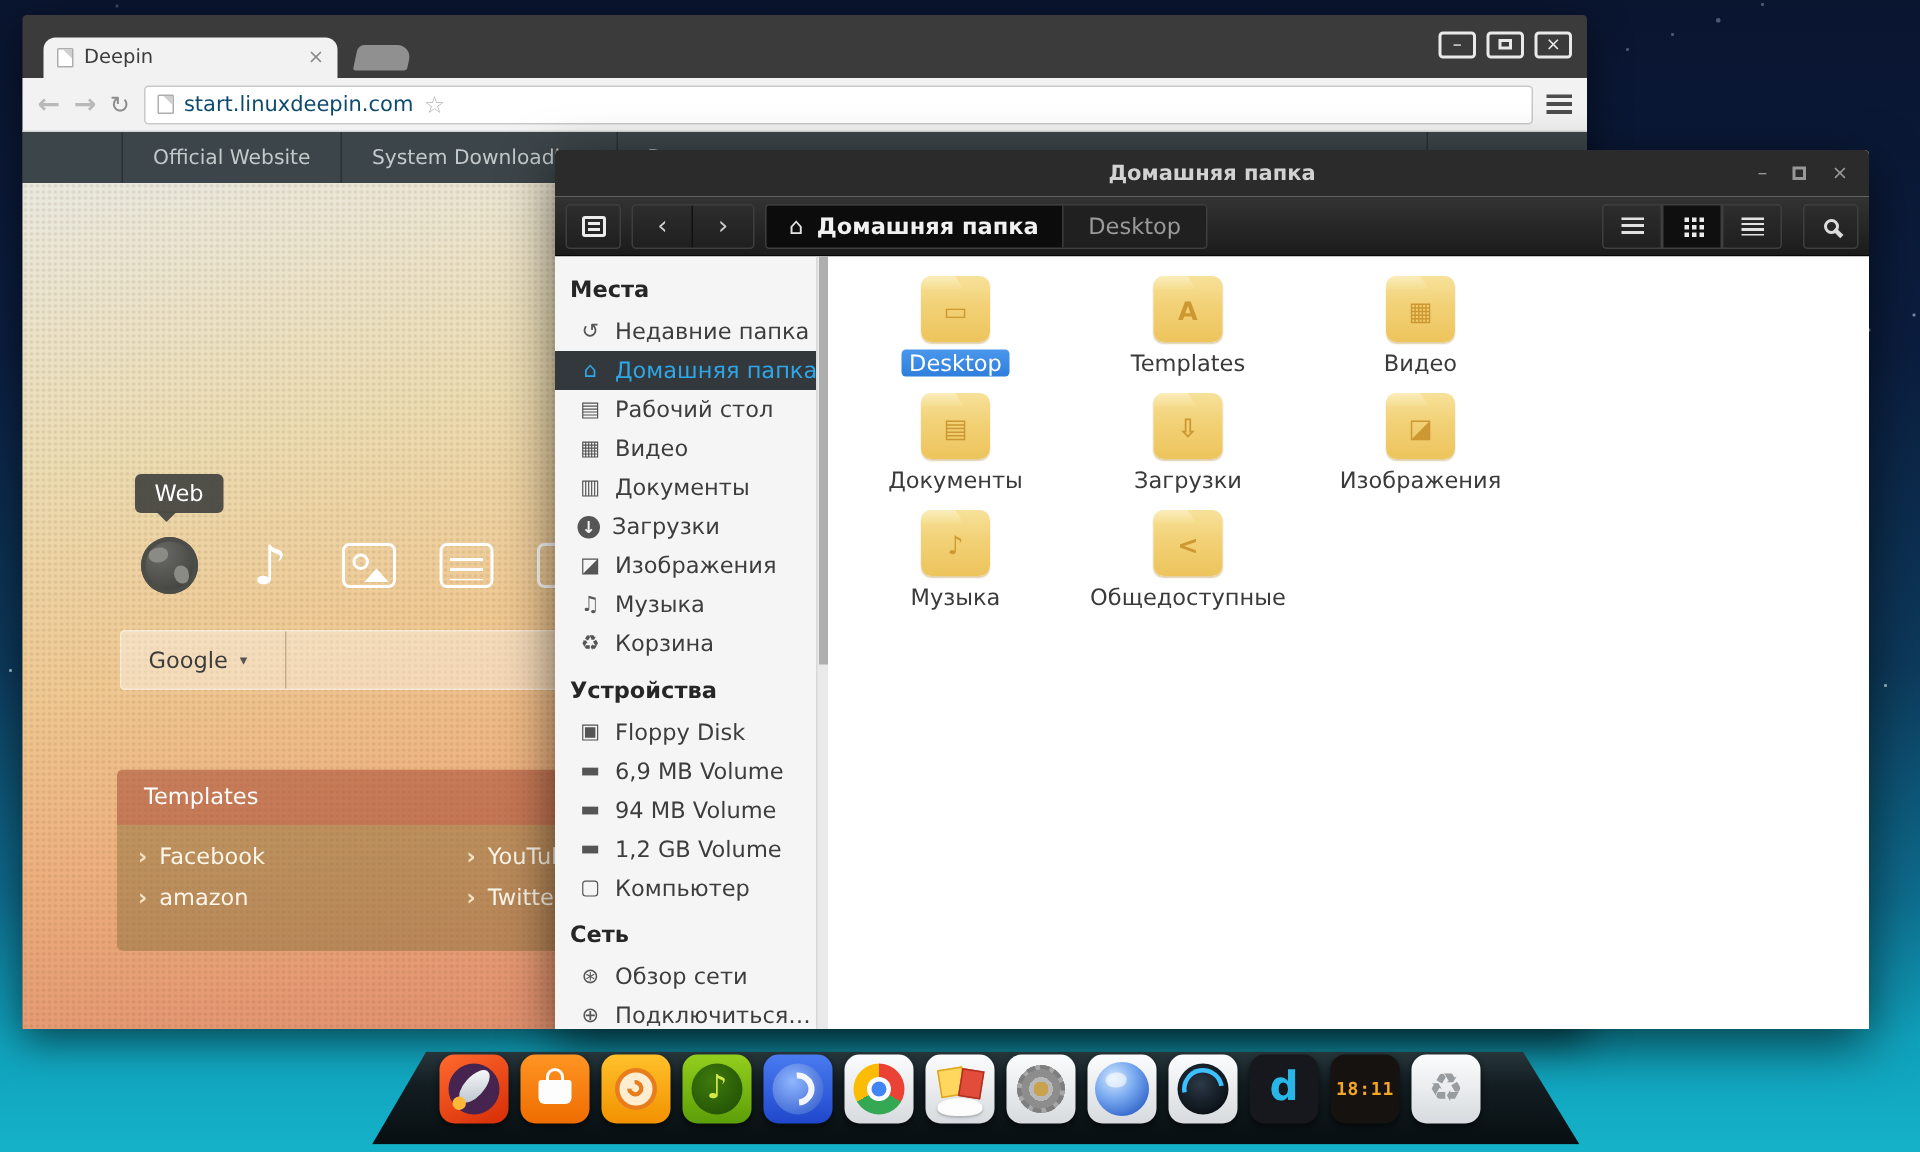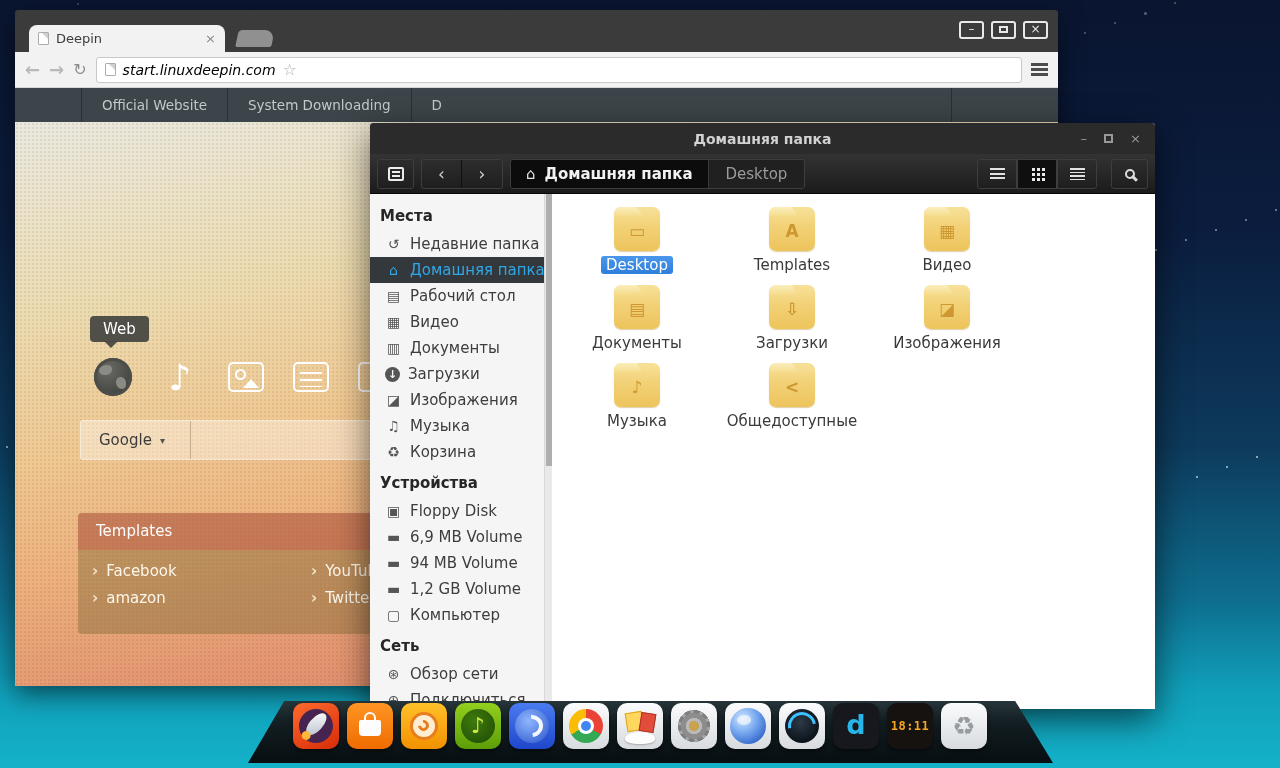--- a/index.html
+++ b/index.html
@@ -14,21 +14,21 @@
   .tab-title { flex:1; font-size:13px; color:#3c3c3c; }
   .tab-close { color:#8a8a8a; font-size:13px; cursor:default; }
   .newtab-stub { position:absolute; left:222px; bottom:5px; width:36px; height:17px; background:#909090; border-radius:4px 10px 2px 2px; transform:skewX(-12deg); }
   .b-controls { position:absolute; right:10px; top:11px; display:flex; gap:7px; }
   .b-ctrl { width:25px; height:18px; border:2px solid #e9e9e9; border-radius:3px; color:#e9e9e9; font-size:12px; line-height:13px; text-align:center; }
   .b-ctrl .boxglyph { display:inline-block; width:9px; height:7px; border:2px solid #e9e9e9; margin-top:3px; }
   .b-toolbar { height:36px; background:#f2f2f2; border-bottom:1px solid #d6d6d6; display:flex; align-items:center; padding:0 10px; gap:9px; }
   .nav-arrow { font-size:18px; color:#b9b9b9; font-weight:bold; }
   .reload { font-size:16px; color:#8d8d8d; }
   .urlbar { flex:1; height:26px; background:#fff; border:1px solid #c9c9c9; border-radius:3px; display:flex; align-items:center; gap:7px; padding:0 8px; }
-  .url-host { font-size:14px; color:#000000;font-style:italic; }
+  .url-host { font-size:14px; color:#0c4a6e; }
   .url-path { font-size:14px; color:#9b9b9b; flex:1; }
   .url-star { font-size:16px; color:#b5b5b5; }
   .page-icon { width:11px; height:13px; background:#fff; border:1px solid #adadad; border-radius:1px; position:relative; flex:none; }
   .page-icon::after { content:''; position:absolute; right:0; top:0; border:3px solid #cfcfcf; border-left-color:transparent; border-bottom-color:transparent; }
   .glyph-burger { width:17px; height:13px; background:repeating-linear-gradient(180deg,#4d4d4d 0 2.6px,transparent 2.6px 5.2px); }
   .b-navbar { height:34px; background:#3c4549; display:flex; align-items:stretch; }
   .b-navbar .lead { width:66px; }
   .nav-sep { width:1px; background:#2a3134; }
   .nav-item { padding:0 20px; line-height:34px; font-size:13.5px; color:#c3c9cb; }
   .nav-fill { flex:1; }
@@ -56,21 +56,21 @@
   .searchbar { position:absolute; left:65px; top:298px; width:545px; height:40px; background:rgba(255,255,255,.38); border:1px solid rgba(255,255,255,.45); border-radius:3px; display:flex; align-items:center; }
   .engine { width:110px; display:flex; align-items:center; gap:8px; padding-left:18px; font-size:15px; color:#3c3c3c; border-right:1px solid rgba(110,90,60,.35); height:100%; }
   .caret { font-size:10px; color:#555; }
   .navpanel { position:absolute; left:63px; top:391px; width:545px; border-radius:4px; overflow:hidden; }
   .navpanel-hd { height:37px; line-height:37px; padding-left:18px; background:rgba(165,75,52,.55); color:#fdfdfd; font-size:15px; }
   .navpanel-bd { background:rgba(135,110,58,.48); padding:13px 0 15px 0; position:relative; height:84px; }
   .plink { position:absolute; display:flex; gap:8px; font-size:15px; color:#fdf6ea; }
   .plink .bullet { color:#f3e3c4; font-weight:bold; }
 
   
-  .fm { position:absolute; left:370px; top:100px; width:785px; height:586px; background:#fff; z-index:2; box-shadow:0 10px 34px rgba(0,0,0,.6); border-radius:3px 3px 0 0;margin-top:23px; }
+  .fm { position:absolute; left:370px; top:100px; width:876px; height:586px; background:#fff; z-index:2; box-shadow:0 10px 34px rgba(0,0,0,.6); border-radius:3px 3px 0 0; }
   .fm-titlebar { height:31px; background:#2b2b2b; border-radius:3px 3px 0 0; position:relative; display:flex; align-items:center; justify-content:center; }
   .fm-title { color:#d2d2d2; font-size:14px; font-weight:bold; }
   .fm-controls { position:absolute; right:14px; top:0; height:31px; display:flex; align-items:center; gap:17px; color:#989898; font-size:13px; }
   .fm-ctrl-box { display:inline-block; width:9px; height:9px; border:2px solid #989898; }
   .fm-toolbar { height:40px; background:linear-gradient(180deg,#333333,#1b1b1b); border-bottom:1px solid #060606; display:flex; align-items:center; padding:0 7px; gap:7px; }
   .tbtn { height:30px; background:linear-gradient(180deg,#2d2d2d,#1f1f1f); border:1px solid #3e3e3e; border-radius:3px; display:flex; align-items:center; justify-content:center; }
   .fm-app-btn { width:37px; }
   .glyph-app { width:16px; height:14px; border:2px solid #ececec; border-radius:2px; padding:2px 2px; background:repeating-linear-gradient(180deg,#ececec 0 2px,transparent 2px 4px) content-box; }
   .fm-navgroup { width:82px; padding:0; overflow:hidden; }
   .fm-navhalf { width:50%; height:100%; display:flex; align-items:center; justify-content:center; color:#cfcfcf; font-size:17px; }

